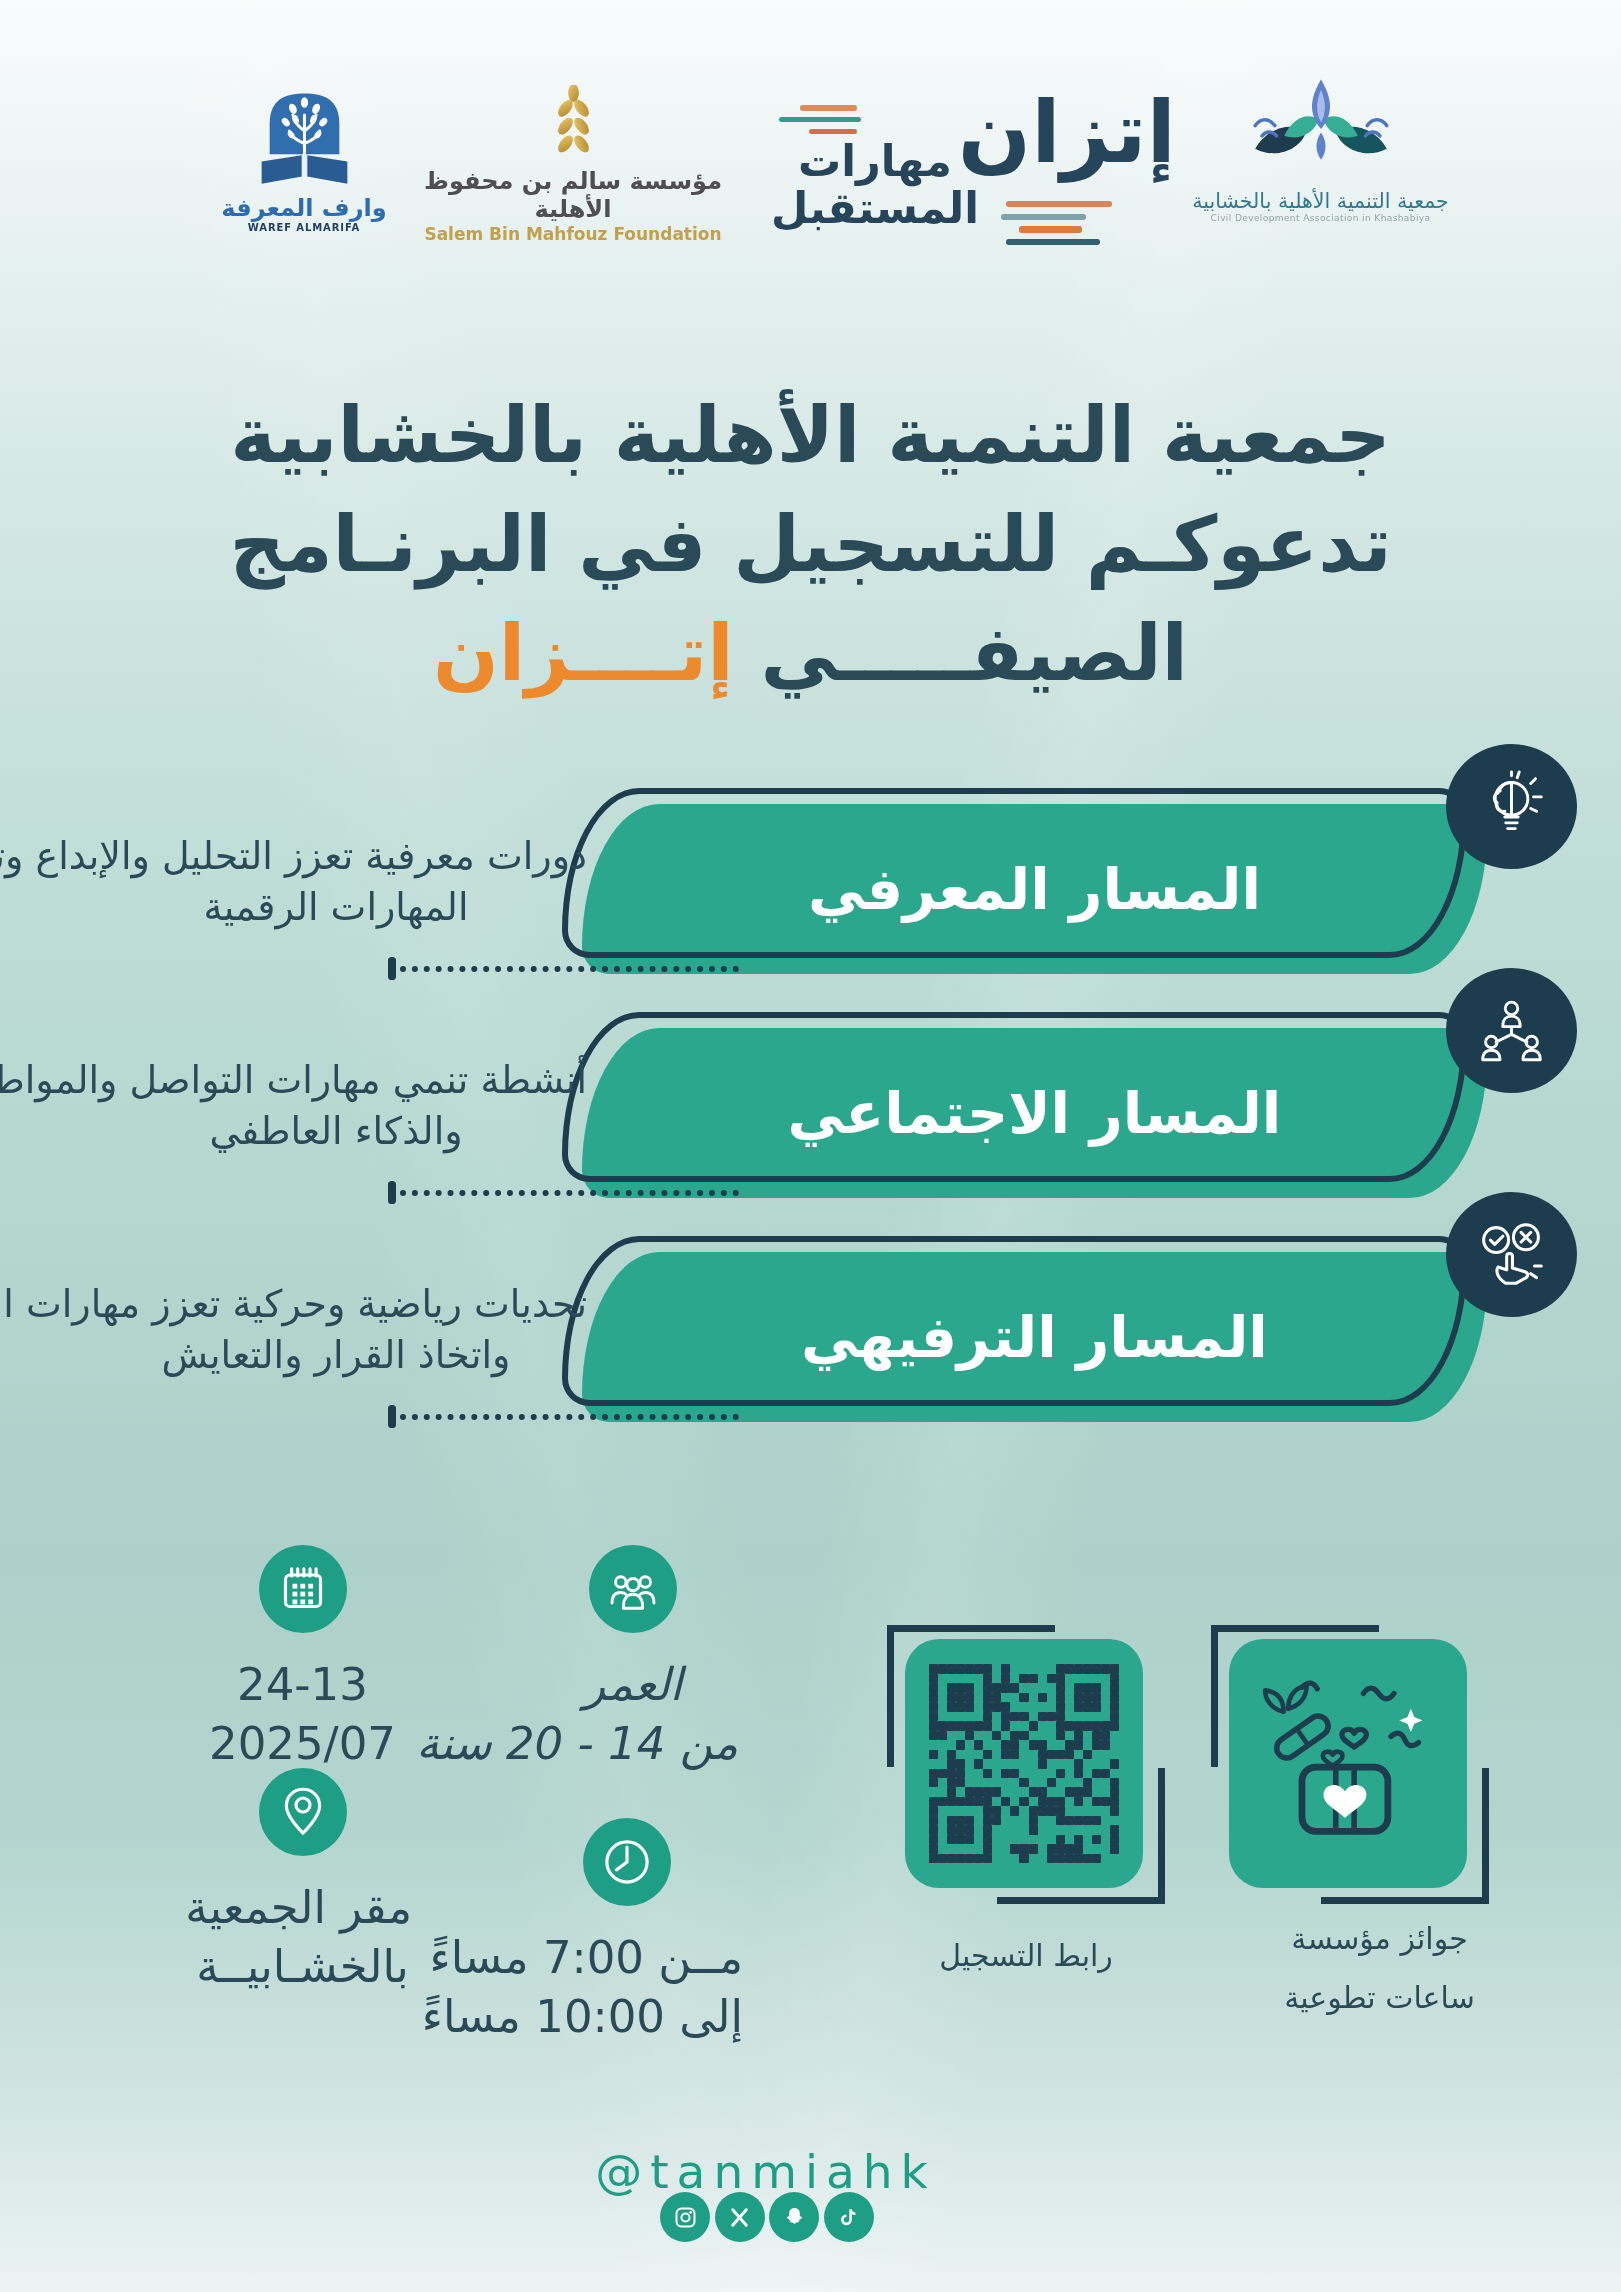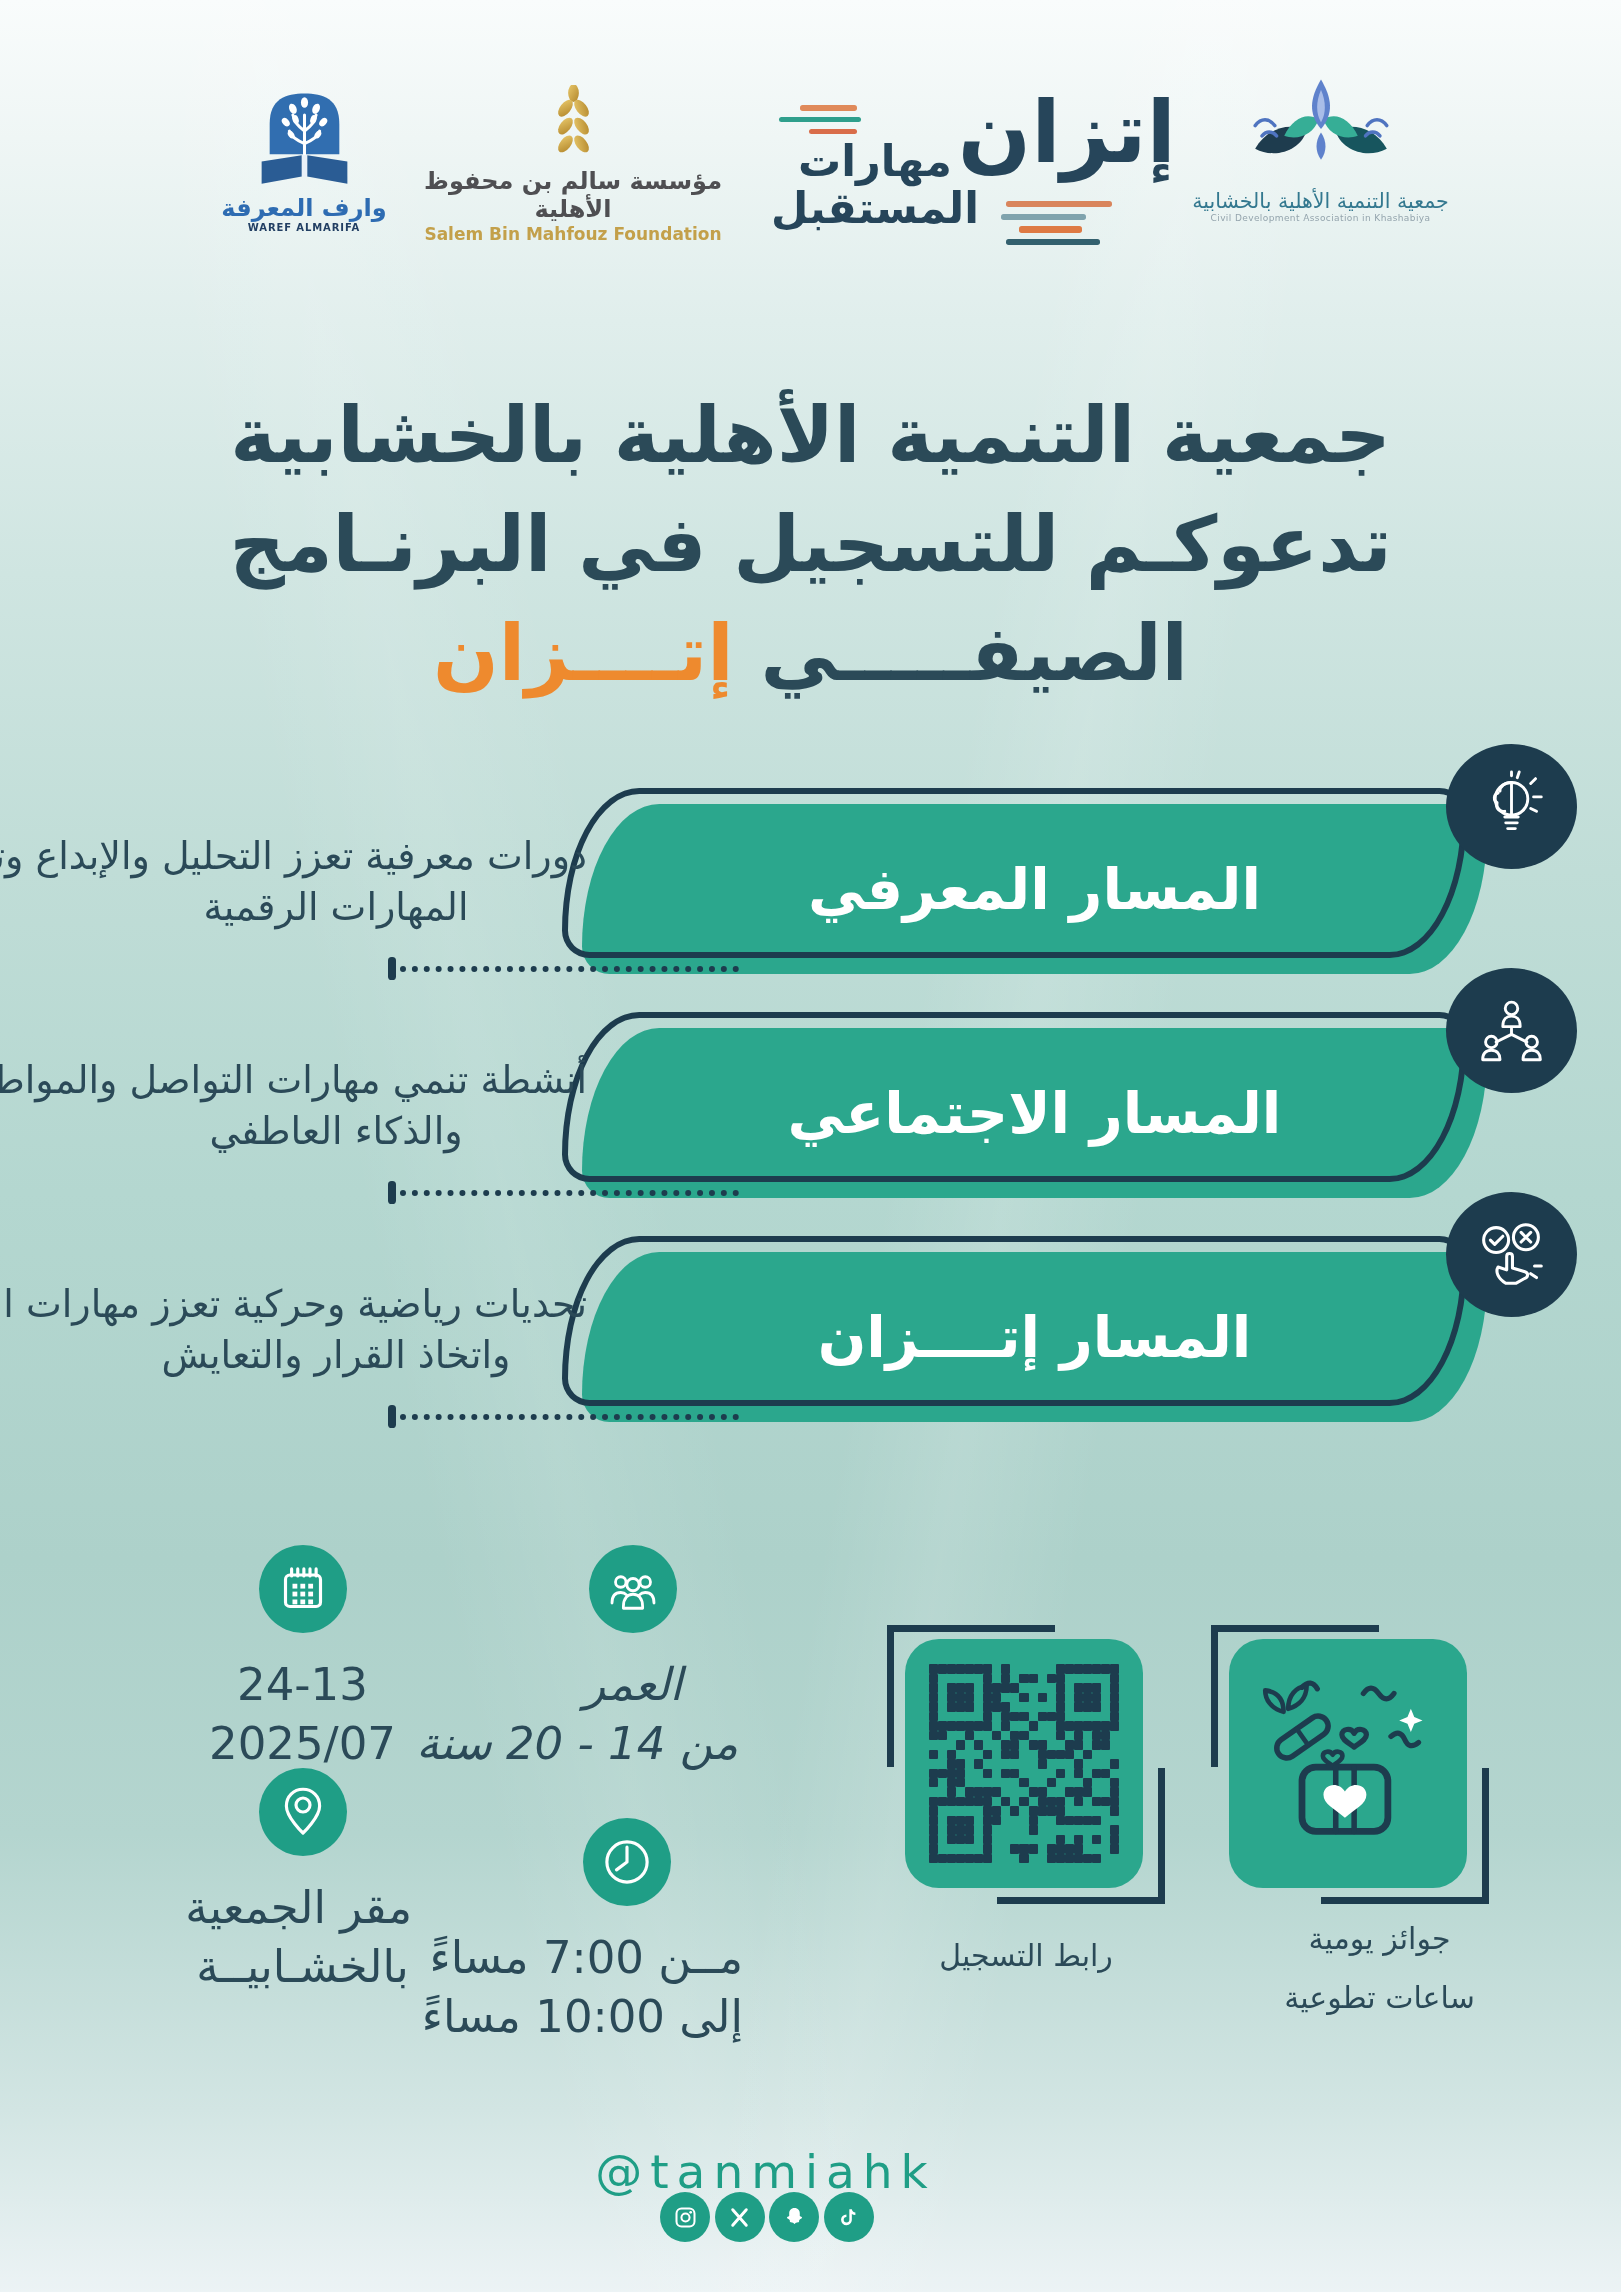--- a/index.html
+++ b/index.html
@@ -219,21 +219,21 @@
     </svg>
   </div>
   <div class="track-desc t2-desc">
     <div>أنشطة تنمي مهارات التواصل والمواطنة</div>
     <div>والذكاء العاطفي</div>
   </div>
   <div class="track-dots t2-dots"></div>
 
   <div class="track-teal t3-teal"></div>
   <div class="track-outline t3-out"></div>
-  <div class="track-name t3-name">المسار إتــــزان</div>
+  <div class="track-name t3-name">المسار الترفيهي</div>
   <div class="track-circle t3-circ">
     <svg width="73" height="73" viewBox="0 0 76 76" fill="none" stroke="#fff" stroke-width="3.2" stroke-linecap="round" stroke-linejoin="round">
       <circle cx="22" cy="23" r="13"></circle>
       <path d="M16,23 l4.5,4.5 L29,19"></path>
       <circle cx="53" cy="20" r="13"></circle>
       <path d="M48,15 l10,10 M58,15 l-10,10"></path>
       <path d="M32,68 c-8,-5 -11,-12 -8,-17 l9,3 V40 c0,-4 6,-4 6,0 v12 l13,4 c4,1.2 3.5,6 -0.5,7 l-9,5 z"></path>
       <path d="M58,58 l6,4 M62,50 h7"></path>
     </svg>
   </div>
@@ -770,21 +770,21 @@
         </g>
         <path d="M18,26 c-8,-2 -12,-8 -12,-14 c8,1 12,6 12,14 z" stroke-width="3"></path>
         <path d="M21,24 c0,-9 5,-14 12,-15 c0,8 -5,13 -12,15 z" stroke-width="3"></path>
         <rect x="30" y="62" width="56" height="42" rx="9" stroke-width="4.4"></rect>
         <path d="M52,62 V104 M64,62 V104" stroke-width="3.6"></path>
         <path d="M58,78 c-4,-7 -14,-5 -14,2 c0,6 7,9 14,15 c7,-6 14,-9 14,-15 c0,-7 -10,-9 -14,-2 z" fill="#fff" stroke="none"></path>
       </svg>
     </div>
   </div>
   <div class="lbl lbl-pr">
-    <div>جوائز يومية</div>
+    <div>جوائز مؤسسة</div>
     <div>ساعات تطوعية</div>
   </div>
 
   <div class="handle">@tanmiahk</div>
   <div class="socials">
     <div class="soc">
       <svg width="27" height="27" viewBox="0 0 24 24" fill="none" stroke="#fff" stroke-width="1.8">
         <rect x="4" y="4" width="16" height="16" rx="4.5"></rect>
         <circle cx="12" cy="12" r="3.6"></circle>
         <circle cx="16.6" cy="7.4" r="1.2" fill="#fff" stroke="none"></circle>

